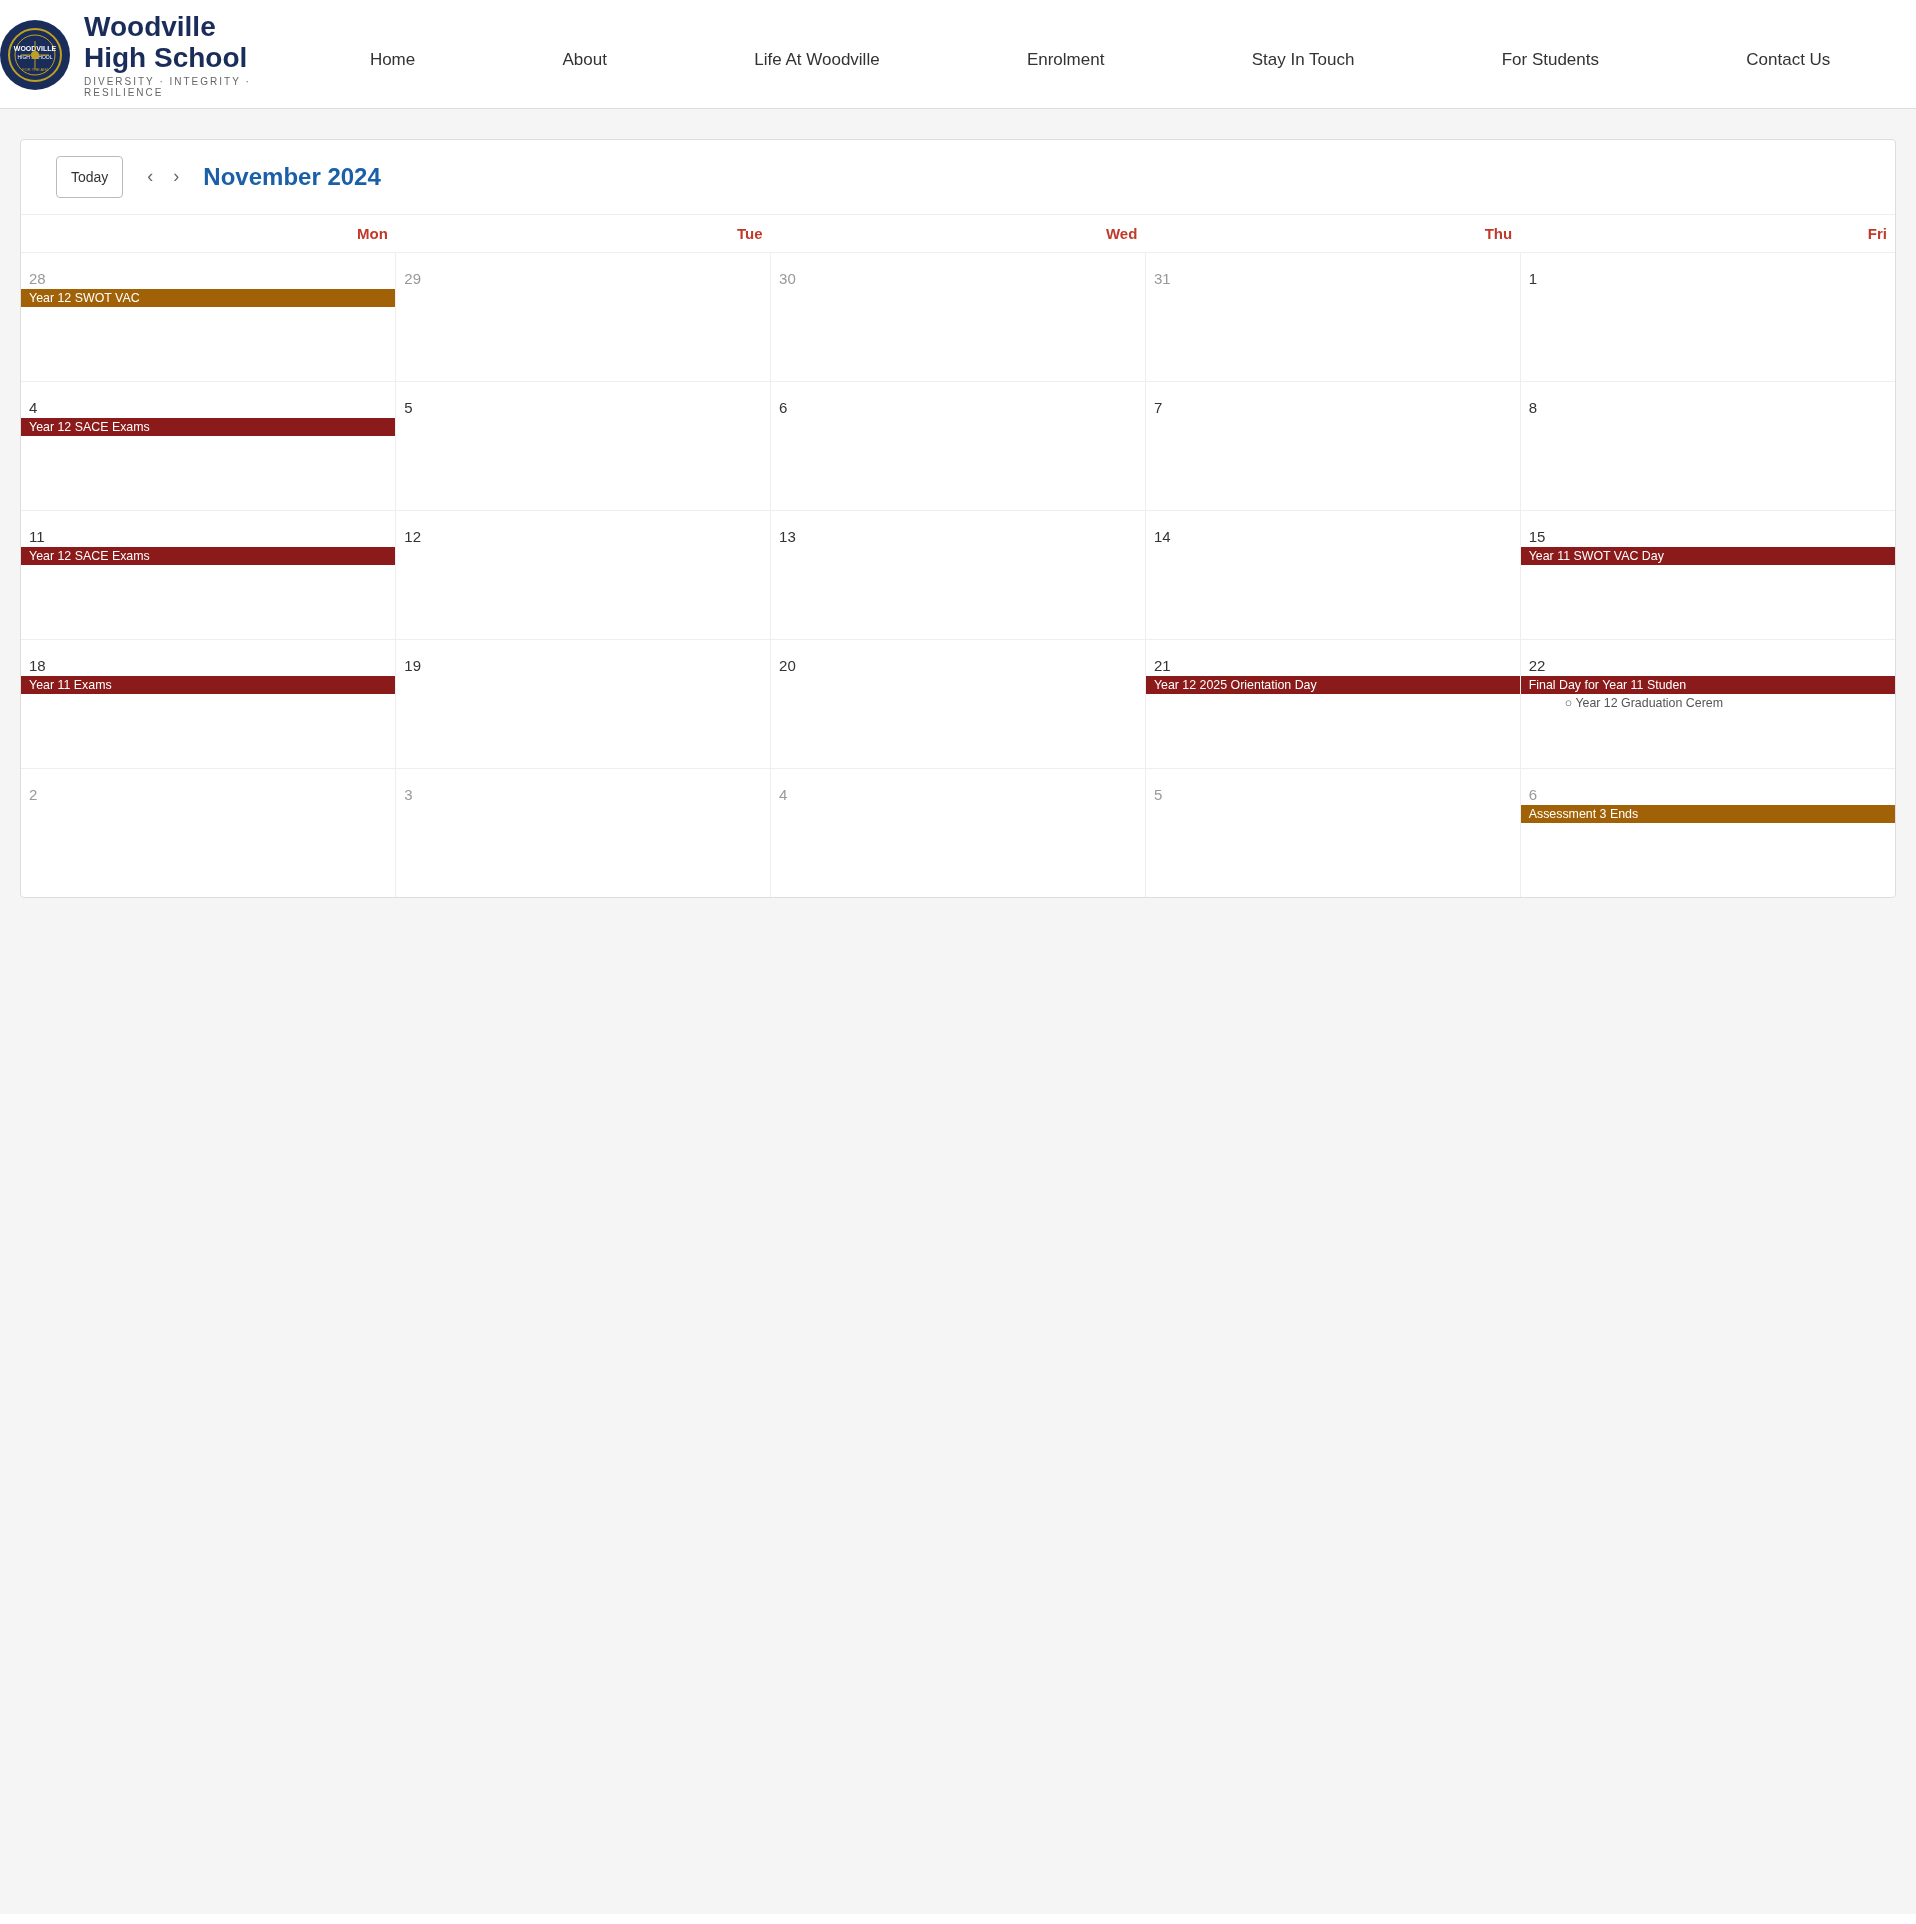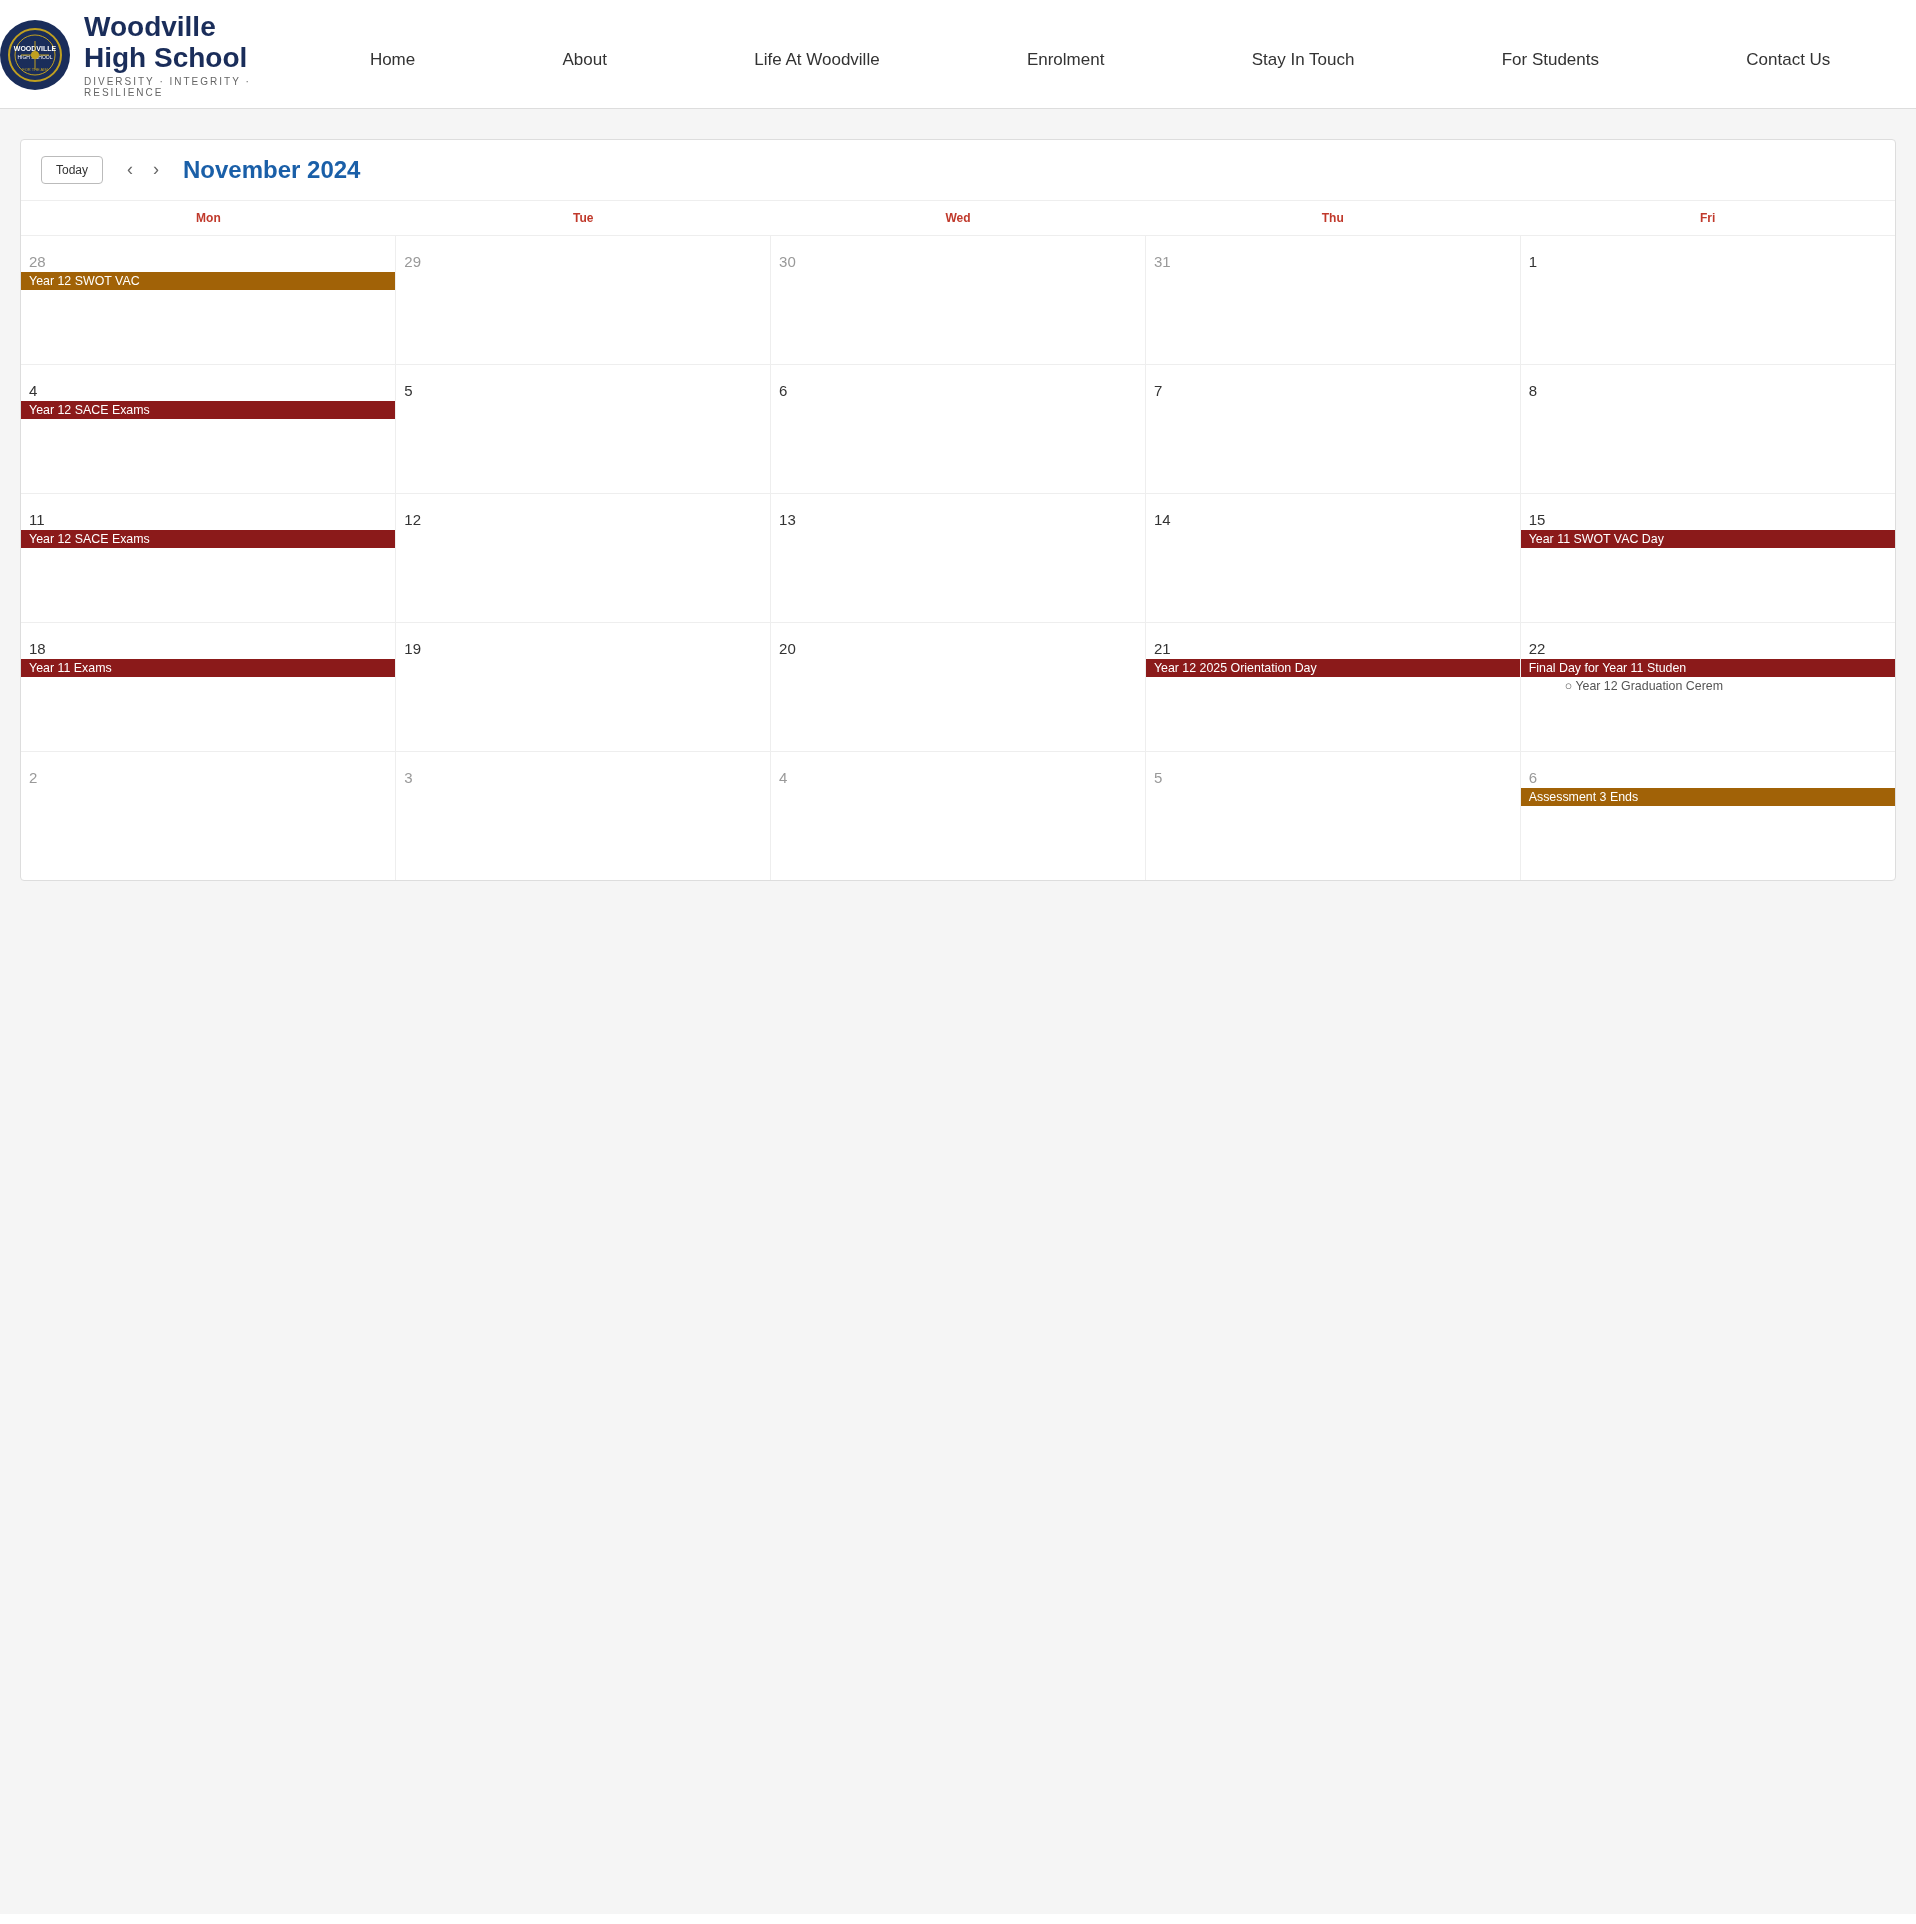--- a/index.html
+++ b/index.html
@@ -15,27 +15,27 @@
     .school-tagline { font-size: 10px; letter-spacing: 2px; color: #666; text-transform: uppercase; margin-top: 2px; }
     nav { display: flex; gap: 16px; width: 100%; justify-content: space-around; padding: 0 20px; }
     nav a { display: block; padding: 12px 18px; font-size: 17px; color: #333; text-decoration: none; cursor: pointer; }
 
     
     .calendar-wrapper { padding: 30px 20px 20px; background: #f5f5f5; min-height: calc(100vh - 119px); }
     .calendar-container { background: #fff; border: 1px solid #ddd; border-radius: 4px; overflow: hidden; }
 
     
     .cal-header { display: flex; align-items: center; gap: 16px; padding: 16px 20px; border-bottom: 1px solid #eee; }
-    .today-btn { padding: 6px 14px; border: 1px solid #bbb; border-radius: 4px; background: #fff; font-size: 12px; cursor: pointer; color: #333; }
+    .today-btn { padding: 12px 14px; border: 1px solid #bbb; border-radius: 4px; background: #fff; font-size: 14px; cursor: pointer; color: #333; margin-left: 15px; }
     .nav-arrows { display: flex; gap: 4px; }
     .nav-arrow { background: none; border: none; font-size: 18px; cursor: pointer; color: #666; padding: 2px 8px; }
     .cal-month-title { font-size: 24px; font-weight: bold; color: #1a5fa8; text-align: right; }
 
     .cal-table { width: 100%; border-collapse: collapse; }
-    .cal-table th { padding: 10px 8px; font-weight: bold; color: #c0392b; font-size: 12px; text-align: center; border-bottom: 1px solid #eee; }
+    .cal-table th { padding: 10px 8px; font-weight: bold; color: #c0392b; font-size: 15px; text-align: right; border-bottom: 1px solid #eee; }
     .cal-table td { vertical-align: top; border-right: 1px solid #eee; border-bottom: 1px solid #eee; width: 20%; min-height: 129px; height: 129px; padding: 0; }
     .cal-table td:last-child { border-right: none; }
     .cal-table tr:last-child td { border-bottom: none; }
     .date-num { font-size: 15px; color: #999; padding: 5px 8px 2px; display: block; margin-top: 12px; }
     .date-num.active { color: #333; }
     .ev { display: block; padding: 2px 8px; font-size: 12.4px; color: #fff; overflow: hidden; text-overflow: ellipsis; white-space: nowrap; }
     .ev.dr { background: #8b1a1a; }
     .ev.lr { background: #a16207; }
     .ev-dot { display: block; padding: 2px 8px; font-size: 12.4px; color: #555; margin-left: 36px; }
   </style>

